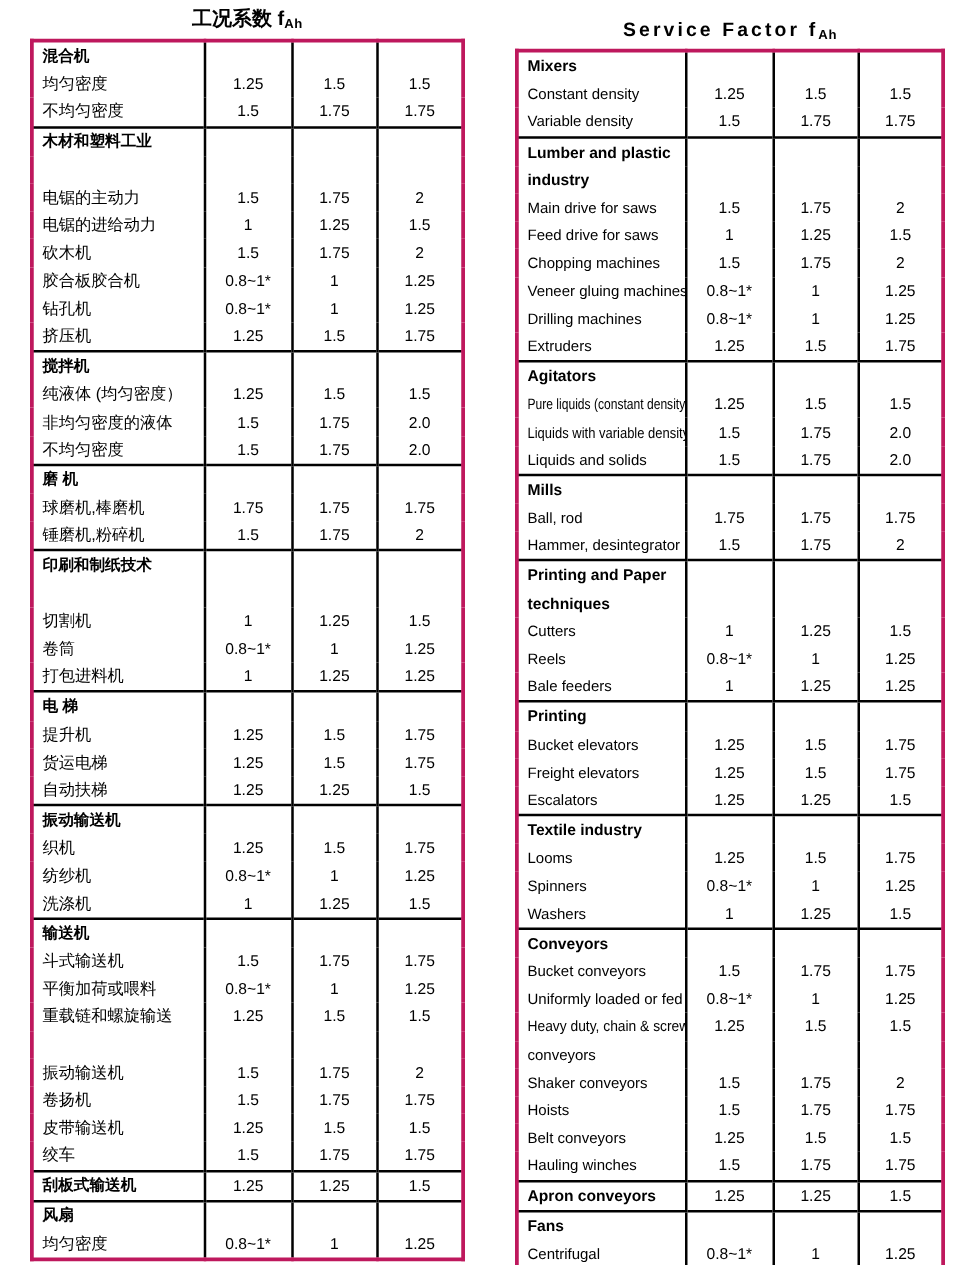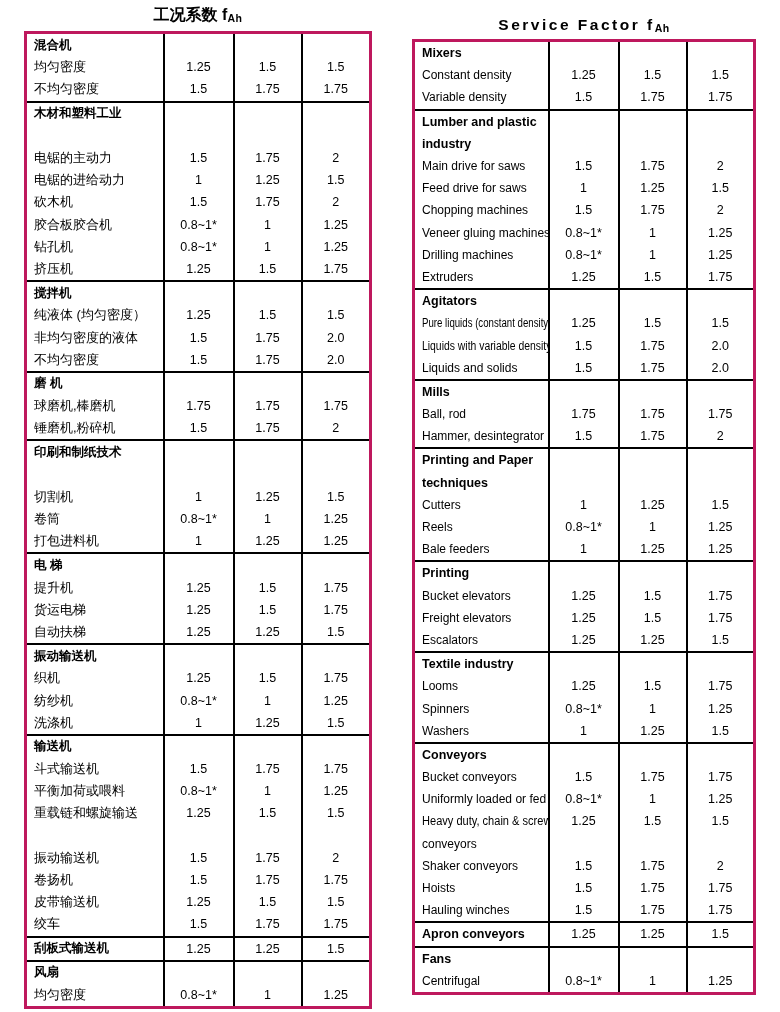--- a/index.html
+++ b/index.html
@@ -589,20 +589,26 @@
               <td class="val">1.75</td>
               <td class="val">2</td>
             </tr>
             <tr>
               <td class="label"><span class="fit">Hoists</span></td>
               <td class="val">1.5</td>
               <td class="val">1.75</td>
               <td class="val">1.75</td>
             </tr>
             <tr>
+              <td class="label"><span class="fit">Belt conveyors</span></td>
+              <td class="val">1.25</td>
+              <td class="val">1.5</td>
+              <td class="val">1.5</td>
+            </tr>
+            <tr>
               <td class="label"><span class="fit">Hauling winches</span></td>
               <td class="val">1.5</td>
               <td class="val">1.75</td>
               <td class="val">1.75</td>
             </tr>
             <tr class="section-start">
               <td class="label bold"><span class="fit">Apron conveyors</span></td>
               <td class="val">1.25</td>
               <td class="val">1.25</td>
               <td class="val">1.5</td>

